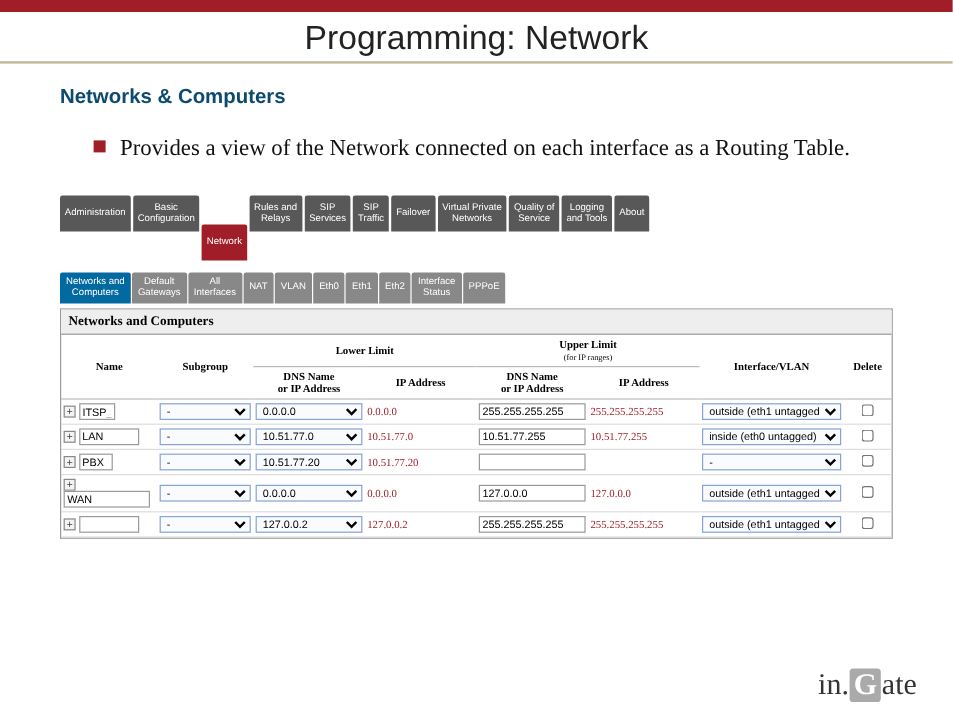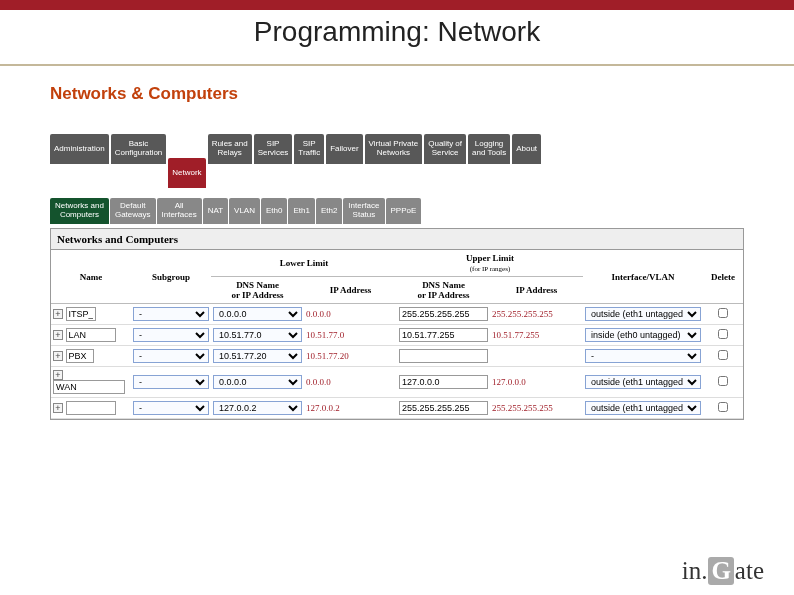--- a/index.html
+++ b/index.html
@@ -9,35 +9,35 @@
   background: #fff;
   font-family: Arial, sans-serif;
   position: relative;
 }
 .topbar {
   height: 10px;
   background: #a01e28;
 }
 .title-section {
   border-bottom: 2px solid #c4b89a;
-  padding: 6px 0 16px 0;
+  padding: 6px 0 3px 0;
 }
 .title {
   text-align: center;
   font-size: 28px;
   color: #222;
   font-weight: normal;
 }
 .content {
   padding: 18px 50px 10px 50px;
 }
 .subtitle {
   font-weight: bold;
   font-size: 17px;
-  color: #c2410c;
+  color: #0c4a6e;
   margin-bottom: 20px;
 }
 .bullet-row {
   display: flex;
   align-items: flex-start;
   margin-left: 28px;
   margin-bottom: 16px;
 }
 .bullet-sq {
   width: 10px;
@@ -85,21 +85,21 @@
   text-align: center;
   display: flex;
   align-items: center;
   justify-content: center;
   height: 26px;
   padding: 0 5px;
   line-height: 1.1;
   border-radius: 2px 2px 0 0;
   white-space: pre-line;
 }
-.tab-sub.active { background: #14532d; }
+.tab-sub.active { background: #0369a1; }
 .panel {
   margin: 4px 50px 0 50px;
   border: 1px solid #999;
   background: #fff;
 }
 .panel-header {
   background: #eee;
   padding: 4px 6px;
   font-size: 11px;
   font-weight: bold;
@@ -186,20 +186,24 @@
 <body>
 
 <div class="topbar"></div>
 
 <div class="title-section">
   <h1 class="title">Programming: Network</h1>
 </div>
 
 <div class="content">
   <div class="subtitle">Networks &amp; Computers</div>
+  <div class="bullet-row">
+    <div class="bullet-sq"></div>
+    <div class="bullet-text">Provides a view of the Network connected on each interface as a Routing Table.</div>
+  </div>
 </div>
 
 <div class="tabs-main">
     <div class="tab-main">Administration</div>
     <div class="tab-main">Basic
 Configuration</div>
     <div class="tab-main active">Network</div>
     <div class="tab-main">Rules and
 Relays</div>
     <div class="tab-main">SIP

